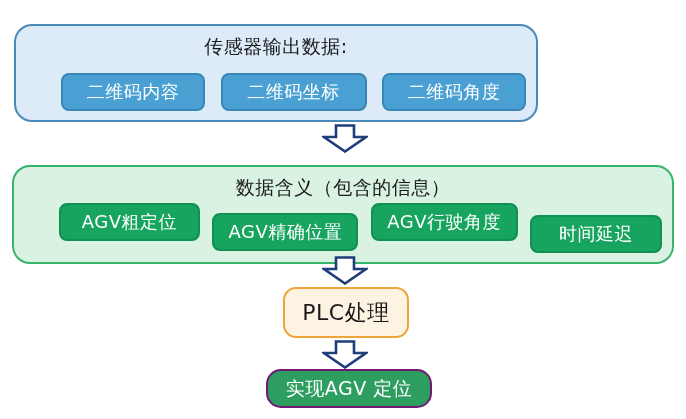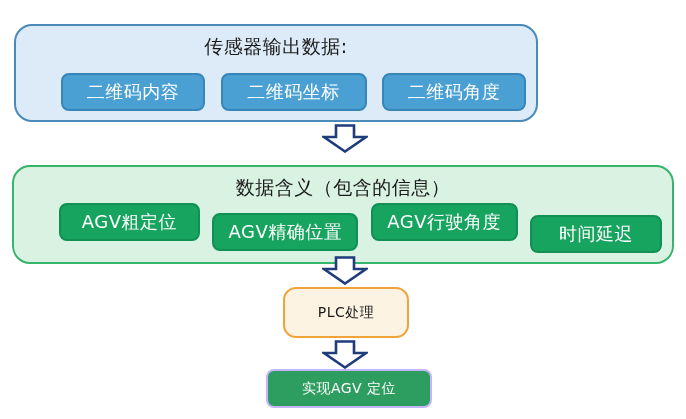--- a/index.html
+++ b/index.html
@@ -48,29 +48,29 @@
   .arrow-1 { top: 124px; }
   .arrow-2 { top: 256px; }
   .arrow-3 { top: 340px; }
   .arrow svg { display: block; width: 100%; height: 100%; }
 
   
   .plc-box {
     position: absolute; left: 283px; top: 287px; width: 126px; height: 51px;
     background: #fdf3e2; border: 2.5px solid #f0a339; border-radius: 13px;
     display: flex; align-items: center; justify-content: center;
-    font-size: 14px; color: #1a1a1a; letter-spacing: 0.5px;
+    font-size: 22px; color: #1a1a1a; letter-spacing: 0.5px;
   }
 
   
   .result-box {
     position: absolute; left: 266px; top: 369px; width: 166px; height: 39px;
-    background: #2e9e60; border: 2px solid #c4b5fd; border-radius: 8px;
+    background: #2e9e60; border: 2px solid #701a75; border-radius: 15px;
     display: flex; align-items: center; justify-content: center;
-    font-size: 14px; color: #ffffff; letter-spacing: 0.5px;
+    font-size: 19px; color: #ffffff; letter-spacing: 0.5px;
   }
 </style>
 </head>
 <body>
 
 <div class="canvas">
 
   <div class="container-box sensor-container">
     <div class="container-title">传感器输出数据:</div>
     <div class="item-row">

